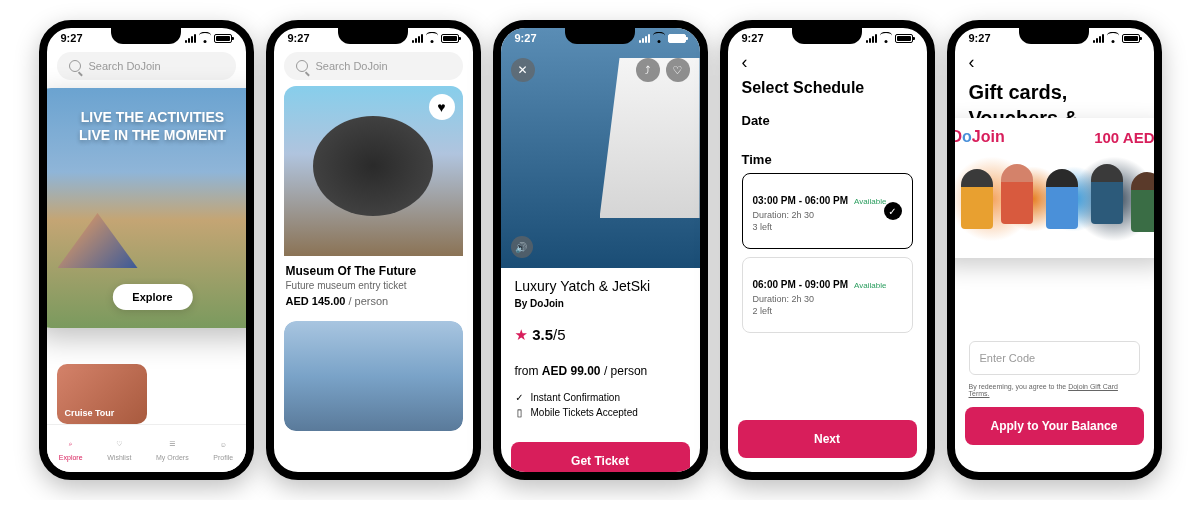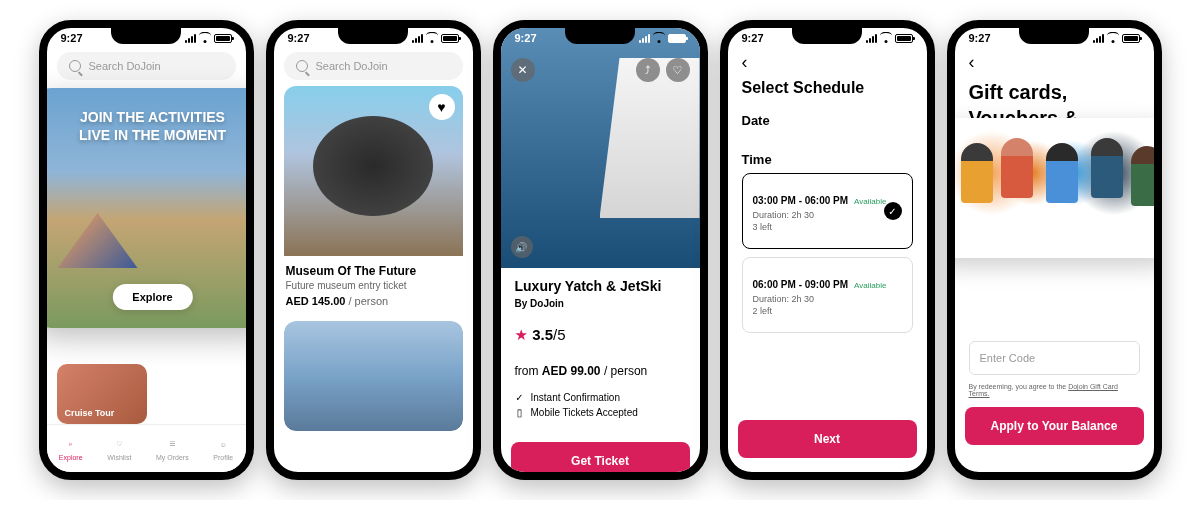--- a/index.html
+++ b/index.html
@@ -44,21 +44,21 @@
 .card-prc{font-size:11px;font-weight:700}
 .card-prc span{font-weight:400;color:#666}
 .card2-img{width:100%;height:110px;background:linear-gradient(180deg,#a8c5e0,#7aa3c8,#5a7a9a);border-radius:12px}
 .detail-hero{width:100%;height:240px;background:linear-gradient(180deg,#5a8db5 0%,#3a6d95 50%,#1a4d75 100%);position:relative}
 .yacht{position:absolute;top:30px;right:0;width:100px;height:160px;background:linear-gradient(180deg,#f5f5f5,#d5d5d5);clip-path:polygon(20% 0,100% 0,100% 100%,0 100%)}
 .close-ic{position:absolute;top:30px;left:10px;width:24px;height:24px;background:rgba(100,100,100,.7);border-radius:50%;color:#fff;display:flex;align-items:center;justify-content:center;font-size:12px}
 .share-ic,.heart-ic{position:absolute;top:30px;width:24px;height:24px;background:rgba(100,100,100,.7);border-radius:50%;color:#fff;display:flex;align-items:center;justify-content:center;font-size:11px}
 .share-ic{right:40px}.heart-ic{right:10px}
 .vol-ic{position:absolute;bottom:10px;left:10px;width:22px;height:22px;background:rgba(100,100,100,.7);border-radius:50%;color:#fff;display:flex;align-items:center;justify-content:center;font-size:10px}
 .detail-body{padding:10px 14px}
-.detail-ttl{font-size:14px;font-weight:700;margin-bottom:4px}
+.detail-ttl{font-size:14px;font-weight:400;margin-bottom:4px}
 .detail-by{font-size:10px;margin-bottom:17px;color:#000;font-weight:700}
 .rating{font-size:15px;margin-bottom:20px}
 .rating .star{color:#d81e5b}
 .detail-prc{font-size:12px;margin-bottom:14px}
 .detail-prc b{font-weight:700}
 .feat{font-size:10px;margin-bottom:4px;display:flex;align-items:center;gap:6px}
 .feat-ic{width:10px;height:10px;display:inline-flex;align-items:center;justify-content:center}
 .cta{margin:10px;background:#d81e5b;color:#fff;text-align:center;padding:12px;border-radius:8px;font-size:12px;font-weight:600}
 .back-ic{padding:6px 14px;font-size:18px;font-weight:300}
 .page-ttl{padding:0 14px 10px;font-size:16px;font-weight:800}
@@ -118,21 +118,21 @@
     </div>
   </div>
   <div class="search">
     <span class="search-ic"></span>
     <span>Search DoJoin</span>
   </div>
   <div class="hero">
     <div class="hero-img">
       <div class="tent"></div>
       <div class="hero-txt">
-        <div>JOIN THE ACTIVITIES</div>
+        <div>LIVE THE ACTIVITIES</div>
         <div>LIVE IN THE MOMENT</div>
       </div>
       <div class="explore-btn">Explore</div>
     </div>
   </div>
   <div class="cats">
     <div class="cat cat2">
         <span class="cat-lbl">Cruise Tour</span>
       </div>
 
@@ -281,20 +281,24 @@
         </div>
         <div class="wifi"></div>
         <div class="batt">
           <span></span>
         </div>
       </div>
   </div>
   <div class="back-ic">‹</div>
   <div class="gift-ttl">Gift cards, Vouchers &amp; Promotional Codes</div>
   <div class="gift-card">
+    <div class="gift-hdr">
+      <div class="logo"><span class="d">D</span><span class="o">o</span><span class="d">Join</span></div>
+      <div class="gift-amt">100 AED</div>
+    </div>
     <div class="people">
       <div class="person p1"></div>
         <div class="person p2"></div>
         <div class="person p3"></div>
         <div class="person p4"></div>
         <div class="person p5"></div>
     </div>
   </div>
   <div class="code-in">Enter Code</div>
   <div class="terms"><span>By redeeming, you agree to the </span><u>Dojoin Gift Card Terms.</u></div>

